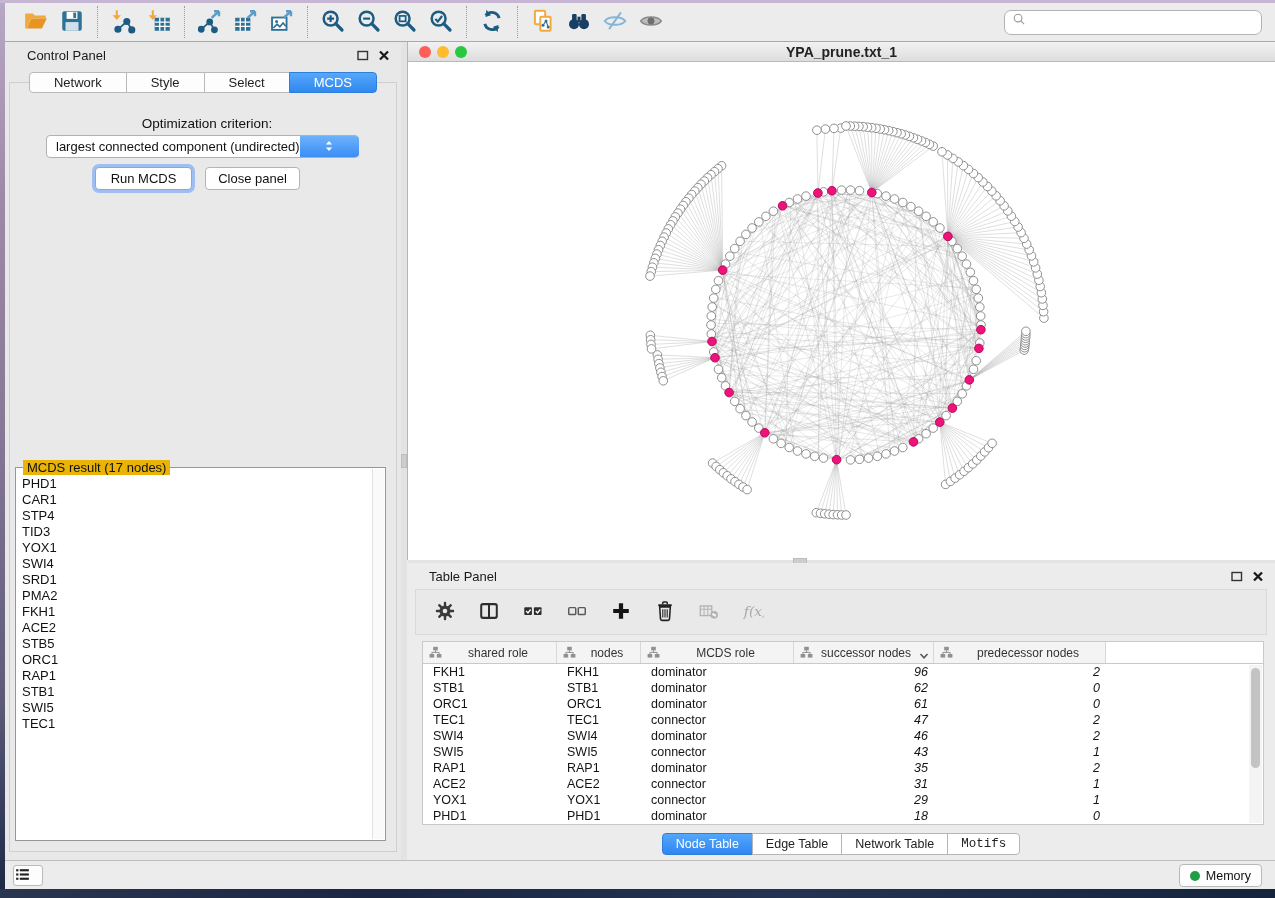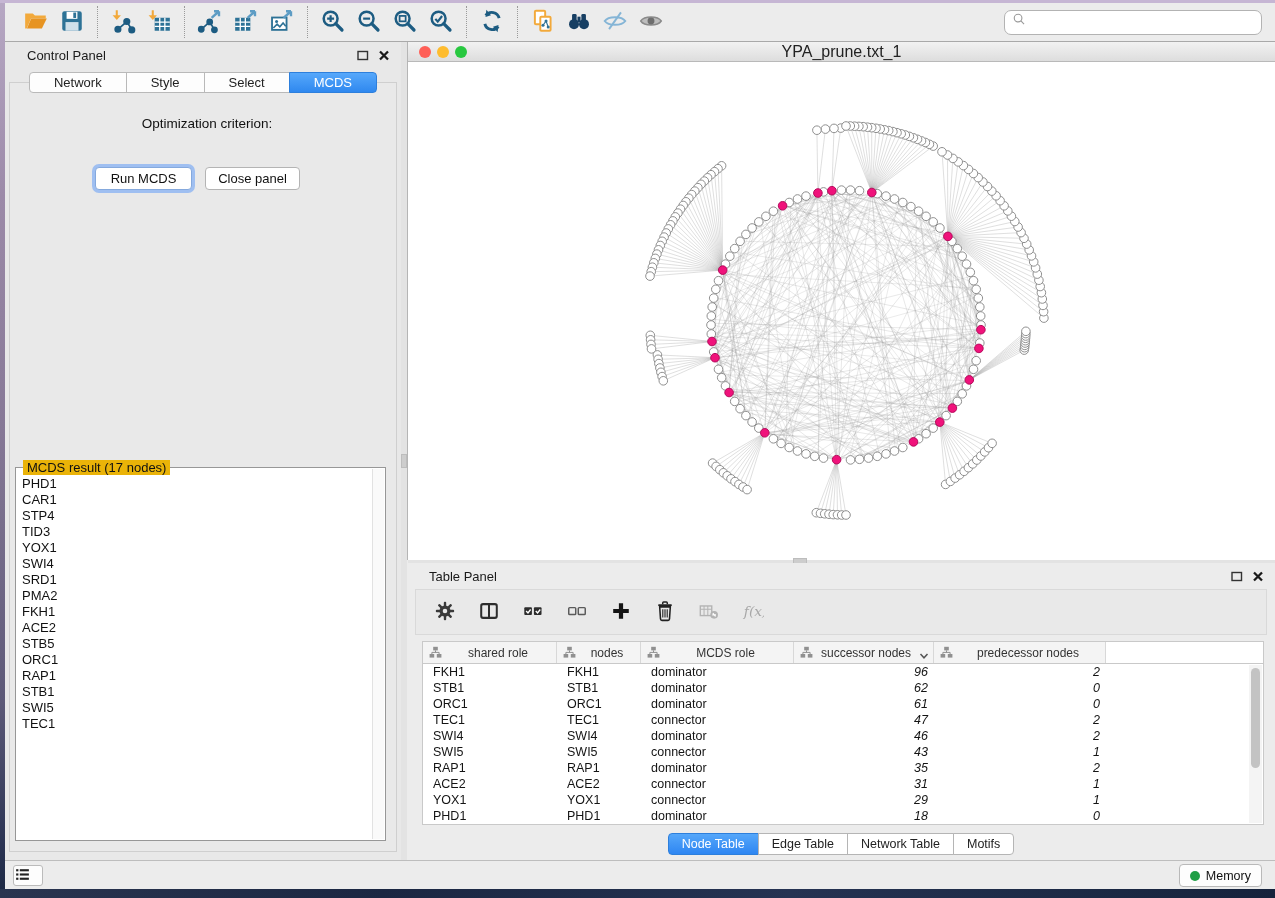--- a/index.html
+++ b/index.html
@@ -72,21 +72,21 @@
 
   
   #right { position:absolute; left:402px; top:39px; right:0; bottom:29px; }
   #net-frame { position:absolute; left:0; right:0; top:0; height:518px; background:#fff;
     border-left:1px solid #b5b5b5; }
   #net-titlebar { position:absolute; left:0; right:0; top:0; height:20px;
     background:linear-gradient(180deg,#f2f2f2,#dddddd); border-bottom:1px solid #b9b9b9;
     display:flex; align-items:center; }
   #traffic { display:flex; gap:6px; padding-left:11px; }
   .tl { width:12px; height:12px; border-radius:50%; }
-  #net-title { position:absolute; left:0; right:0; text-align:center; font-size:16px; font-weight:400; color:#222; }
+  #net-title { position:absolute; left:0; right:0; text-align:center; font-size:14px; font-weight:700; color:#222; }
   #net-canvas { position:absolute; left:0; right:0; top:20px; bottom:0; background:#fff; }
 
   
   #table-panel { position:absolute; left:0; right:0; top:521px; bottom:0; background:#ececec; }
   #tbl-toolbar { position:absolute; left:8px; right:8px; top:26px; height:46px; background:#e9e9e9;
     border:1px solid #d9d9d9; display:flex; align-items:center; padding-left:14px; gap:14px; }
   .tt-btn { width:30px; height:30px; border:none; background:transparent; display:flex;
     align-items:center; justify-content:center; }
   .tt-btn svg { width:22px; height:22px; }
   #tbl { position:absolute; left:15px; right:11px; top:78px; height:184px; background:#fff;
@@ -100,21 +100,21 @@
   .tr { display:flex; height:16px; }
   .td { font-size:12.5px; line-height:16px; color:#141414; white-space:nowrap; overflow:hidden; }
   .td.l { padding-left:10px; } .td.r { text-align:right; padding-right:6px;font-style:italic; }
   #tbl-scroll { position:absolute; top:23px; bottom:1px; right:1px; width:13px; background:#f4f4f4; }
   #tbl-scroll .thumb { position:absolute; left:2px; right:2px; top:3px; height:100px;
     background:#c3c3c3; border-radius:6px; }
   #tbl-tabs { position:absolute; left:0; right:0; top:270px; display:flex; justify-content:center; }
   .t-tab { height:22px; padding:0 13px; font-size:12.5px; background:#fff; border:1px solid #b5b5b5;
     display:flex; align-items:center; color:#222; margin-left:-1px; }
   .t-tab:first-child { border-radius:4px 0 0 4px; margin-left:0; }
-  .t-tab:last-child { border-radius:0 4px 4px 0; }
+  .t-tab:last-child { border-radius:0 4px 4px 0;font-family:Liberation Mono, monospace; }
   .t-tab.active { background:linear-gradient(180deg,#55a7fa,#2e86f2); color:#fff; border-color:#2d7fdc; }
 
   
   #status-bar { position:absolute; left:0; right:0; bottom:0; height:29px; background:#ececec;
     border-top:1px solid #bdbdbd; }
   #status-list-btn { position:absolute; left:8px; top:4px; width:30px; height:21px; background:#fdfdfd;
     border:1px solid #bbb; border-radius:3px; display:flex; align-items:center; justify-content:center; }
   #status-list-btn svg { width:17px; height:17px; }
   #memory-btn { position:absolute; right:13px; top:3px; height:23px; background:#fdfdfd;
     border:1px solid #b9b9b9; border-radius:4px; display:flex; align-items:center; gap:6px;
@@ -307,20 +307,29 @@
       </span>
     </div>
     <div id="cp-inner"></div>
     <div id="cp-tabs">
         <div class="cp-tab">Network</div>
         <div class="cp-tab">Style</div>
         <div class="cp-tab">Select</div>
         <div class="cp-tab active">MCDS</div>
       </div>
     <div id="opt-label">Optimization criterion:</div>
+    <div id="criterion">
+      <span class="val">largest connected component (undirected)</span>
+      <span class="stepper" style="display: inline-flex; width: 100%; height: 100%;">
+          <svg viewBox="0 0 18 22" width="100%" height="100%">
+            <path d="M5 9 9 4.5 13 9z" fill="#fff"></path>
+            <path d="M5 13 9 17.5 13 13z" fill="#fff"></path>
+          </svg>
+        </span>
+    </div>
     <button class="cp-btn" id="run-btn">Run MCDS</button>
     <button class="cp-btn" id="close-btn">Close panel</button>
     <div id="mcds-box">
       <span id="mcds-legend">MCDS result (17 nodes)</span>
       <div id="mcds-list">
           <div class="mcds-item">PHD1</div>
           <div class="mcds-item">CAR1</div>
           <div class="mcds-item">STP4</div>
           <div class="mcds-item">TID3</div>
           <div class="mcds-item">YOX1</div>

